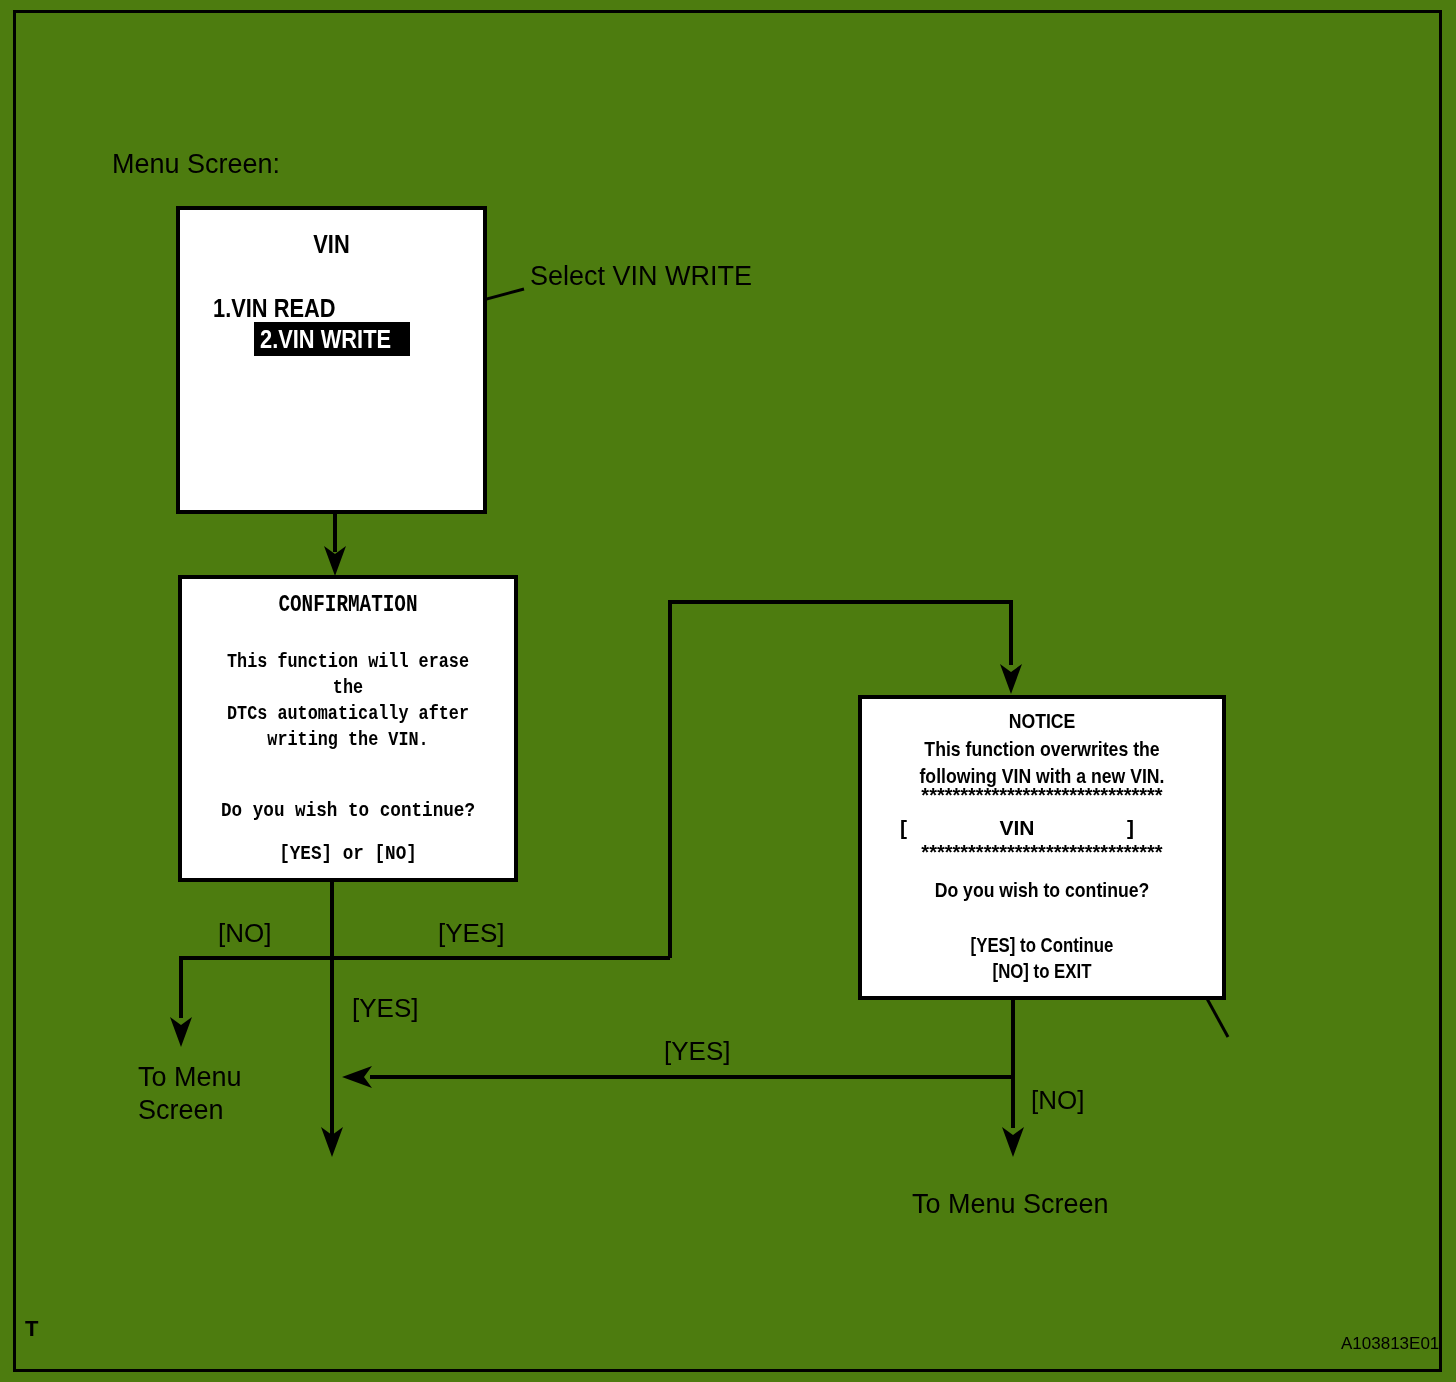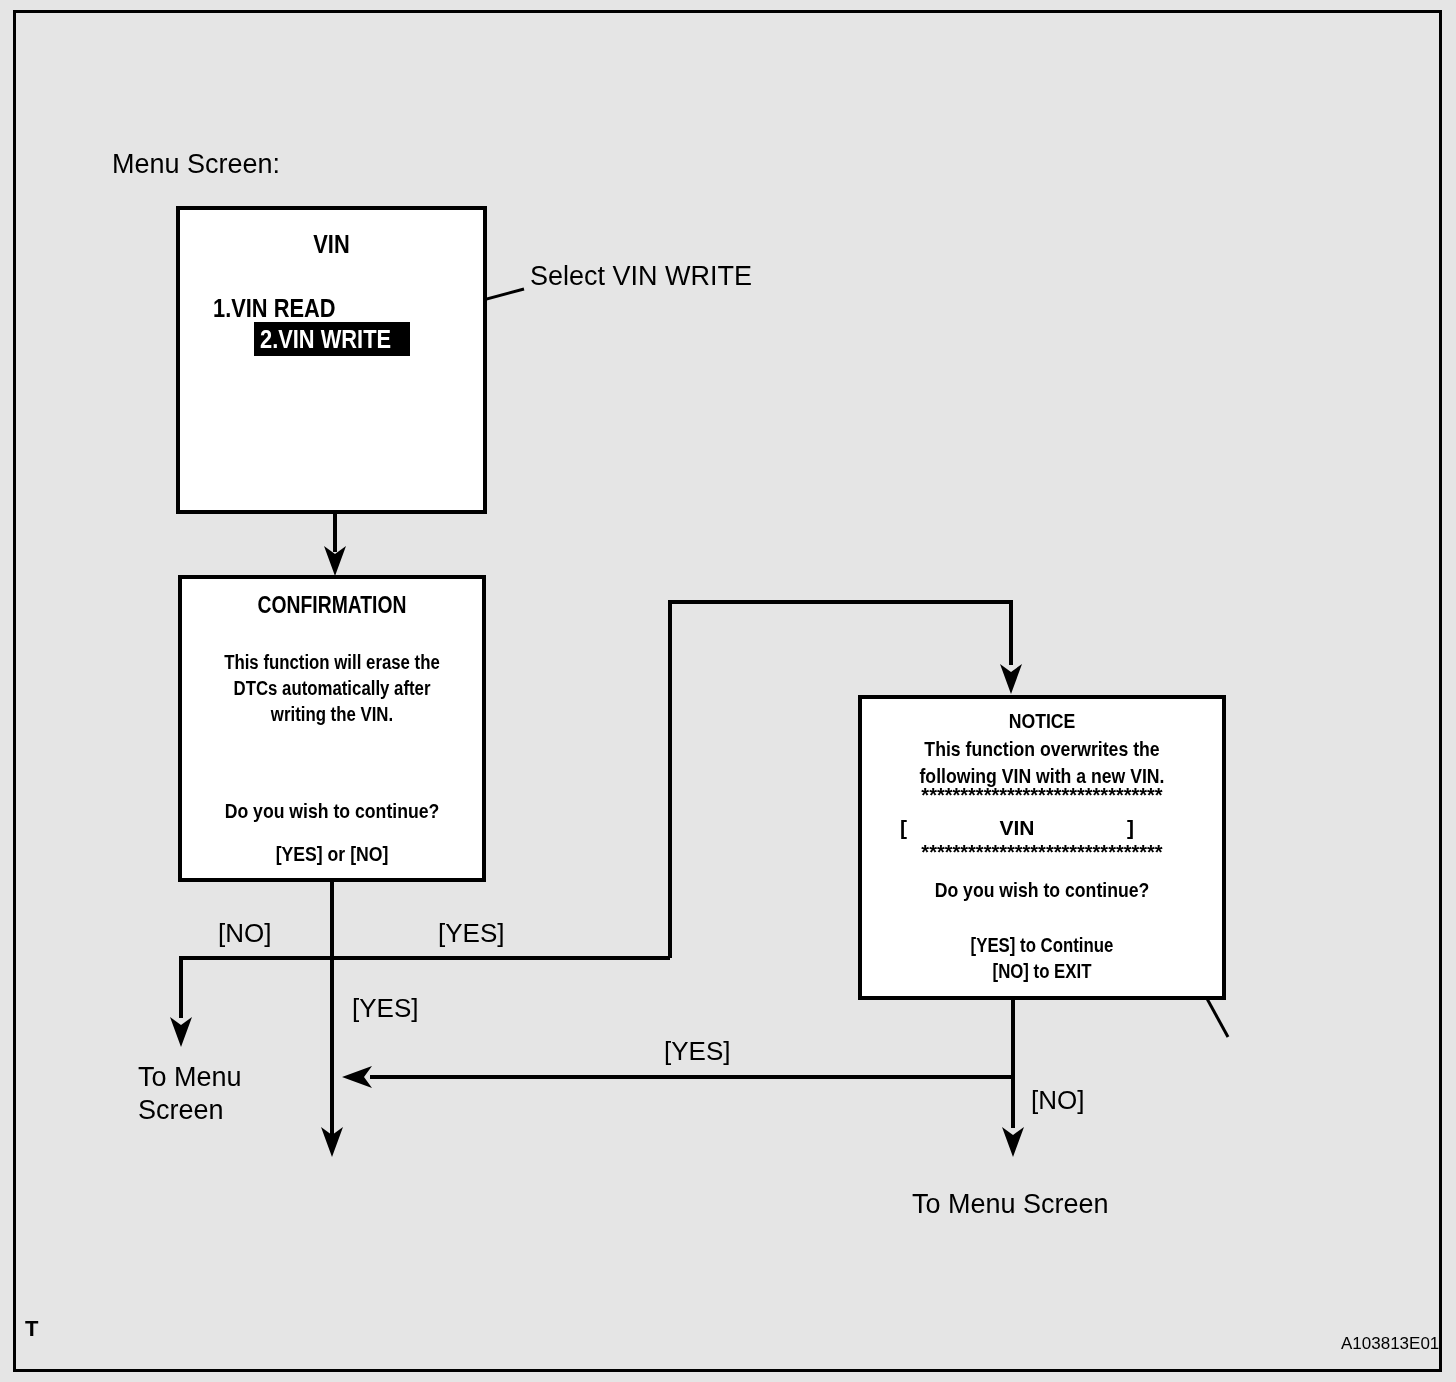--- a/index.html
+++ b/index.html
@@ -1,17 +1,17 @@
 <!DOCTYPE html>
 <html><head>
 <meta charset="utf-8">
 <style>
   html,body{margin:0;padding:0;background:#fff;}
   #stage{
-    position:relative;width:1456px;height:1382px;background:#e5e5e5;
+    position:relative;width:1456px;height:1382px;background:#4d7c0f;
     font-family:"Liberation Sans","DejaVu Sans",sans-serif;color:#000;
     overflow:hidden;
   }
   #page-border{
     position:absolute;left:13px;top:10px;width:1423px;height:1356px;
     border:3px solid #000;
   }
   .box{position:absolute;border:4px solid #000;background:#fff;box-sizing:border-box;}
   .abs{position:absolute;}
   .center{left:0;width:100%;text-align:center;}
@@ -73,21 +73,21 @@
   <div class="box" style="left:176px;top:206px;width:311px;height:308px;">
     <div class="abs center screen-t condensed" style="top:19px;font-size:26px;">VIN</div>
     <div class="abs screen-t condensed-left" style="left:33px;top:83px;font-size:26px;">1.VIN READ</div>
     <div class="abs highlight" style="left:26px;top:112px;width:156px;height:34px;margin-left:48px;">
       <span class="screen-t condensed-left" style="display:inline-block;font-size:26px;">2.VIN WRITE</span>
     </div>
   </div>
 
   <div class="abs note-label" style="left:530px;top:261px;">Select VIN WRITE</div>
 
-  <div class="box" style="left:178px;top:575px;width:308px;height:307px;">
+  <div class="box" style="left:178px;top:575px;width:340px;height:307px;font-family:Liberation Mono, monospace;">
     <div class="abs center screen-t condensed" style="top:13px;font-size:23px;">CONFIRMATION</div>
     <div class="abs center condensed" style="top:70px;font-size:20px;font-weight:bold;line-height:26px;">
       <div>This function will erase the</div>
       <div>DTCs automatically after</div>
       <div>writing the VIN.</div>
     </div>
     <div class="abs center screen-t condensed" style="top:220px;font-size:21px;">Do you wish to continue?</div>
     <div class="abs center screen-t condensed" style="top:263px;font-size:21px;">[YES] or [NO]</div>
   </div>
 

